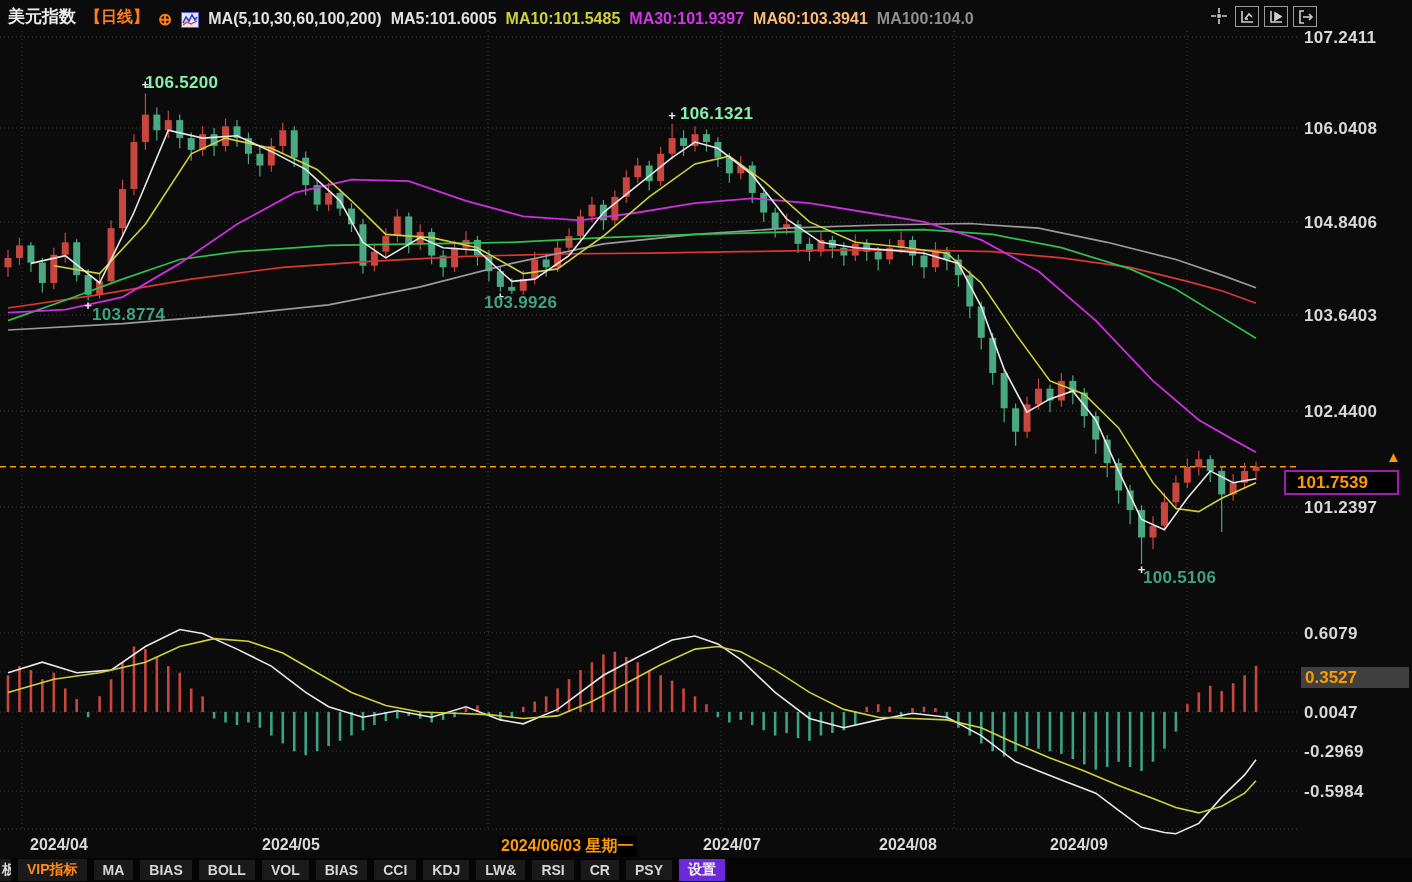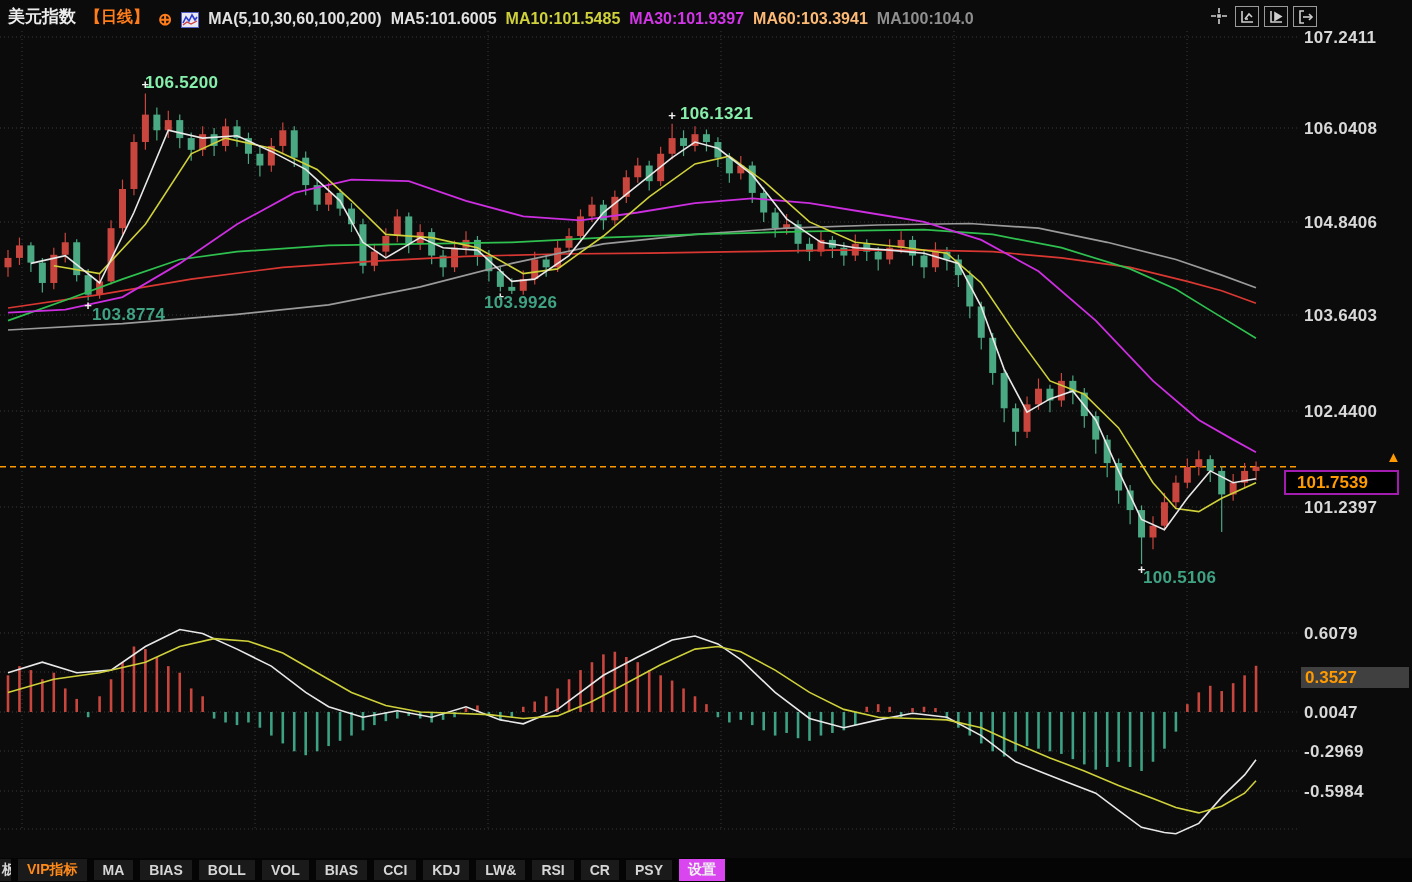--- a/index.html
+++ b/index.html
@@ -33,21 +33,21 @@
   
   #xaxis{position:absolute;left:0;top:834px;width:1412px;height:22px;font-weight:bold;font-size:16px;color:#d9d9d9;}
   .xlab{position:absolute;top:2px;}
   .xlab.hl{color:#ff9a00;background:#000;padding:0 3px;}
   
   #toolbar{position:absolute;left:0;top:858px;width:1412px;height:24px;background:#050505;
            display:flex;align-items:center;gap:7px;font-weight:bold;font-size:14px;color:#d6d6d6;}
   .tab{background:#1a1a1a;padding:2px 9px;cursor:pointer;white-space:nowrap;}
   .tab.partial{width:9px;padding:2px 0 2px 2px;overflow:hidden;}
   .tab.active{color:#ff8a1a;}
-  .tab.settings{background:#d946ef;color:#f0f0f0;}
+  .tab.settings{background:#6d28d9;color:#f0f0f0;}
   
   #chart-canvas{position:absolute;left:0;top:0;}
   .grid{stroke:#3a3a3a;stroke-width:1;stroke-dasharray:1 3;}
   .cpline{stroke:#ff9a00;stroke-width:1.4;stroke-dasharray:6 4;}
   .plus{fill:#f0f0f0;font:bold 13px "Liberation Sans",sans-serif;text-anchor:middle;}
 </style>
 </head>
 <body>
 
 <div id="app">
@@ -493,20 +493,28 @@
   <div class="plabel" style="top:703px">0.0047</div>
   <div class="plabel" style="top:742px">-0.2969</div>
   <div class="plabel" style="top:782px">-0.5984</div>
 
   <div class="ann red" style="left:145px;top:73px">106.5200</div>
   <div class="ann red" style="left:680px;top:104px">106.1321</div>
   <div class="ann teal" style="left:92px;top:305px">103.8774</div>
   <div class="ann teal" style="left:484px;top:293px">103.9926</div>
   <div class="ann teal" style="left:1143px;top:568px">100.5106</div>
 
+  <div id="xaxis">
+    <span class="xlab" style="left:30px">2024/04</span>
+    <span class="xlab" style="left:262px">2024/05</span>
+    <span class="xlab hl" style="left:498px">2024/06/03 星期一</span>
+    <span class="xlab" style="left:703px">2024/07</span>
+    <span class="xlab" style="left:879px">2024/08</span>
+    <span class="xlab" style="left:1050px">2024/09</span>
+  </div>
 
   <div id="toolbar">
     <span class="tab partial">板</span>
     <span class="tab active">VIP指标</span>
     <span class="tab">MA</span>
     <span class="tab">BIAS</span>
     <span class="tab">BOLL</span>
     <span class="tab">VOL</span>
     <span class="tab">BIAS</span>
     <span class="tab">CCI</span>

